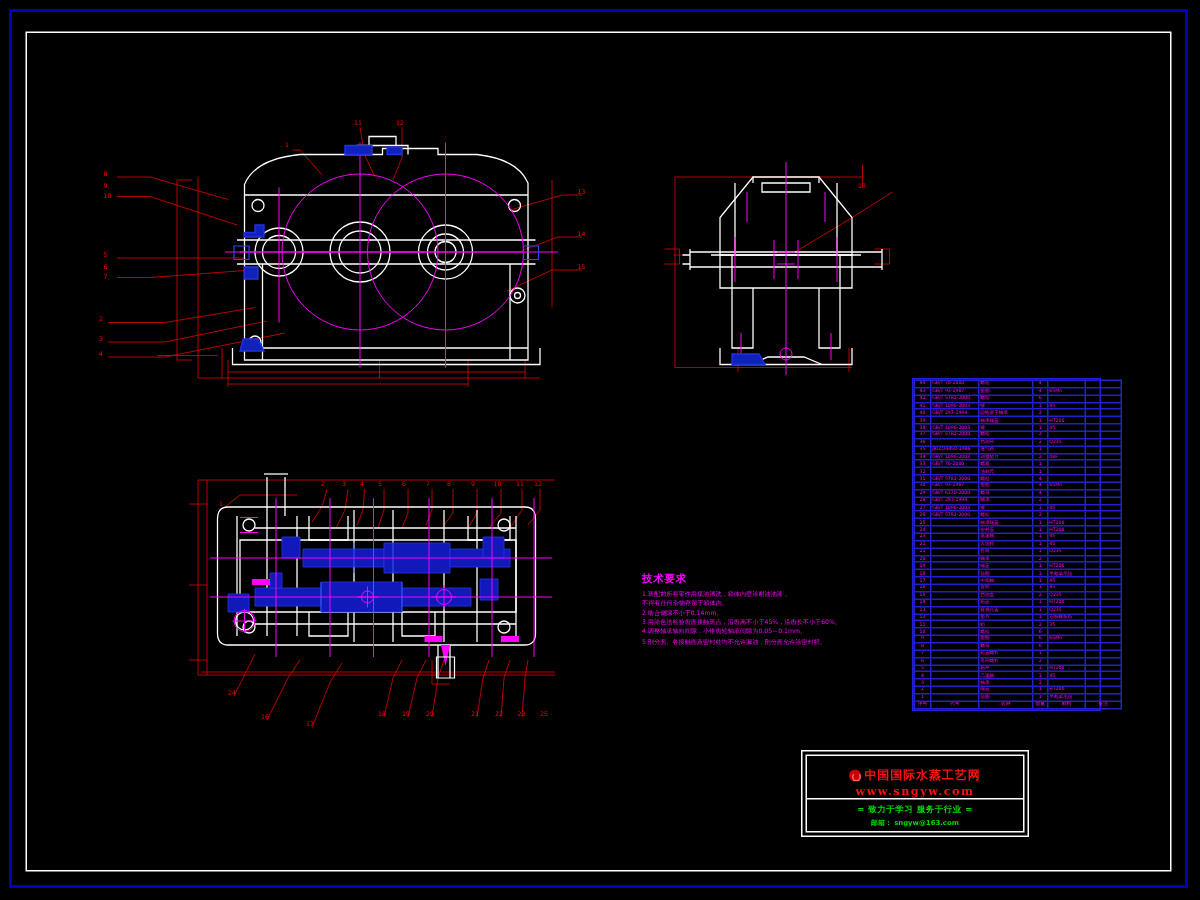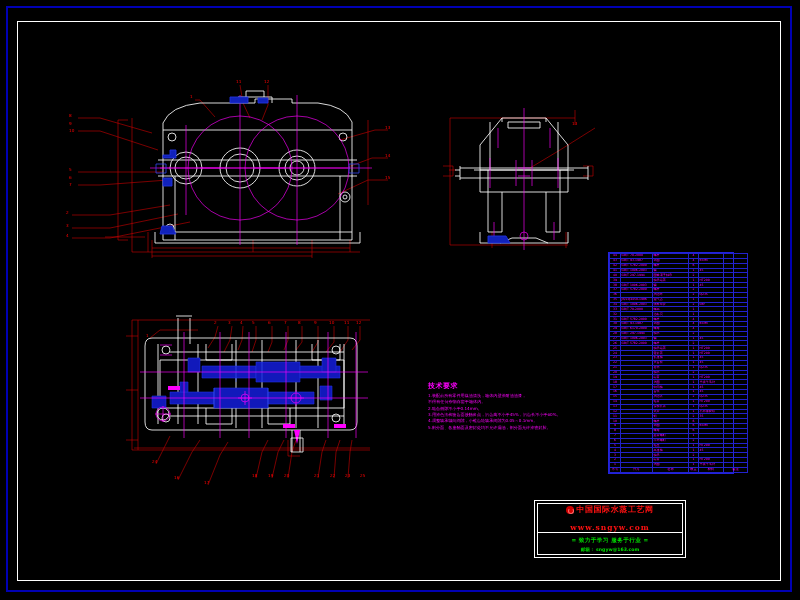--- a/index.html
+++ b/index.html
@@ -40,21 +40,21 @@
   #parts td.c-rem{width:22px;}
   #parts tr.hdr td{text-align:center;font-size:3.2px;}
 
   
   #title-block{position:absolute;left:534px;top:500px;width:152px;height:58px;
       border:1px solid #ffffff;box-sizing:border-box;}
   #title-block .tb-outer2{position:absolute;left:2px;top:2px;right:2px;bottom:2px;
       border:1px solid #ffffff;box-sizing:border-box;}
   #tb-top{position:absolute;left:3px;top:3px;right:3px;height:29px;
       border-bottom:1px solid #ffffff;box-sizing:border-box;
-      display:flex;flex-direction:column;align-items:center;justify-content:space-between;}
+      display:flex;flex-direction:column;align-items:center;justify-content:flex-end;}
   #tb-bot{position:absolute;left:3px;top:33px;right:3px;bottom:3px;
       display:flex;flex-direction:column;align-items:center;justify-content:center;}
   .tb-cn{color:#ff1111;font-size:8px;font-weight:bold;letter-spacing:.6px;
          display:flex;align-items:center;gap:2px;}
   .tb-url{color:#ff1111;font-size:7.5px;font-weight:bold;letter-spacing:1px;
           font-family:"DejaVu Serif",serif;margin-top:1px;}
   .tb-g1{color:#00dd00;font-size:5.6px;font-weight:bold;letter-spacing:.4px;}
   .tb-g2{color:#00dd00;font-size:4.6px;font-weight:bold;margin-top:2px;}
   .logo{display:inline-block;width:8px;height:8px;border-radius:50%;
         background:#cc0000;position:relative;}

